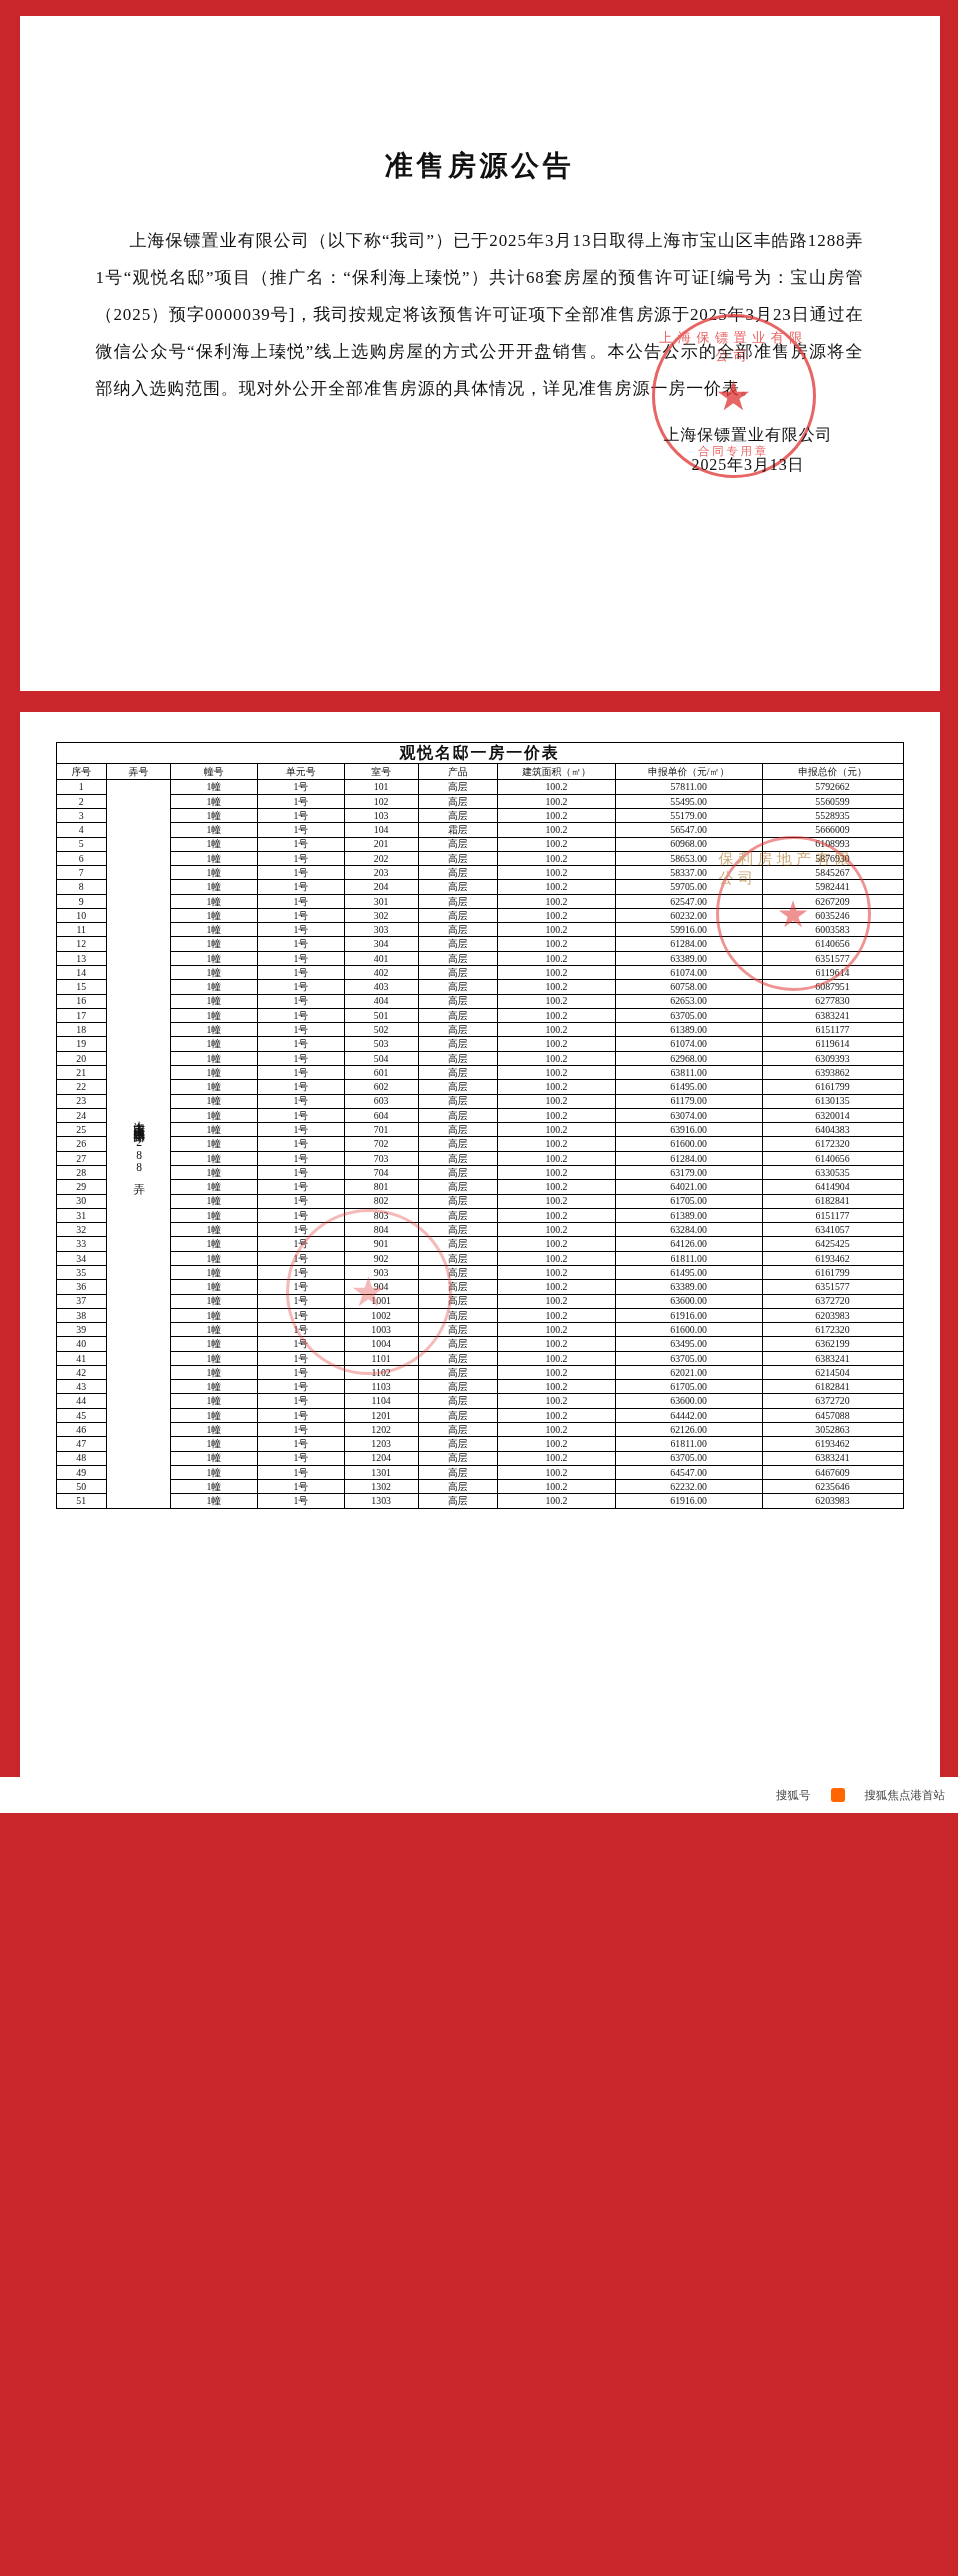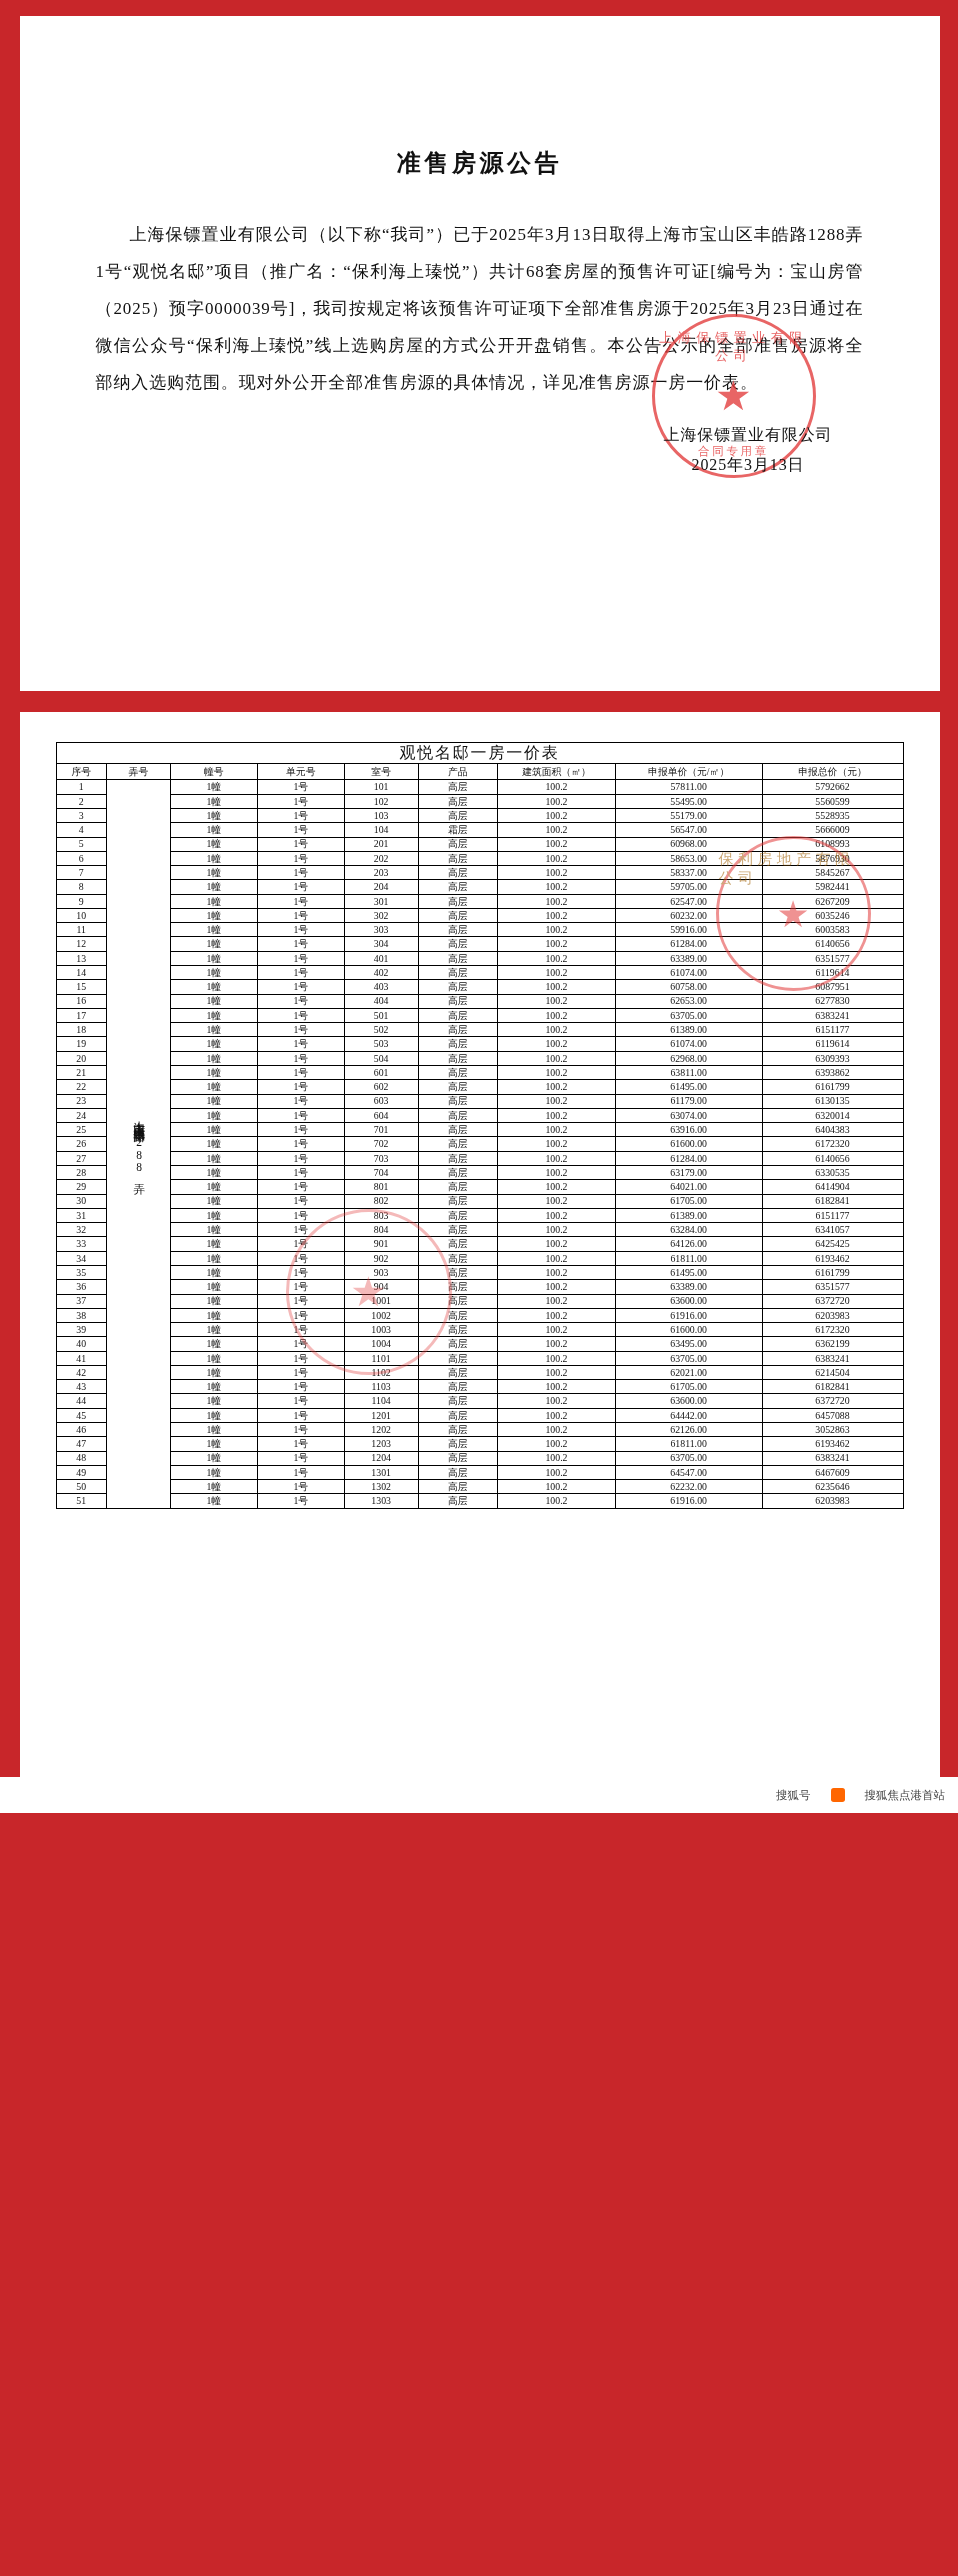--- a/index.html
+++ b/index.html
@@ -23,21 +23,21 @@
     box-sizing:border-box;
   }
   
   .sheet-announce{
     height:675px;
     padding:62px 76px 0 76px;
     position:relative;
   }
   .doc-title{
     text-align:center;
-    font-size:24px;
+    font-size:28px;
     font-weight:bold;
     letter-spacing:3.6px;
     margin-top:69px;
     margin-bottom:37px;
     font-family:"Liberation Serif", serif;
   }
   .doc-body p{
     font-size:17px;
     line-height:37px;
     text-align:justify;
@@ -104,21 +104,21 @@
   }
   table.price td, table.price th{
     border:0.9px solid #000;
     text-align:center;
     padding:0.9px 1.8px;
     line-height:11.5px;
     white-space:nowrap;
   }
   table.price .tbl-title{
     font-size:16px;
-    font-weight:normal;
+    font-weight:bold;
     letter-spacing:1.8px;
     padding:4.4px 0;
     margin-left:8px;
   }
   table.price thead td{
     font-size:9.8px;
     font-weight:normal;
     padding:1.8px 0.9px;
   }
   td.addr{

